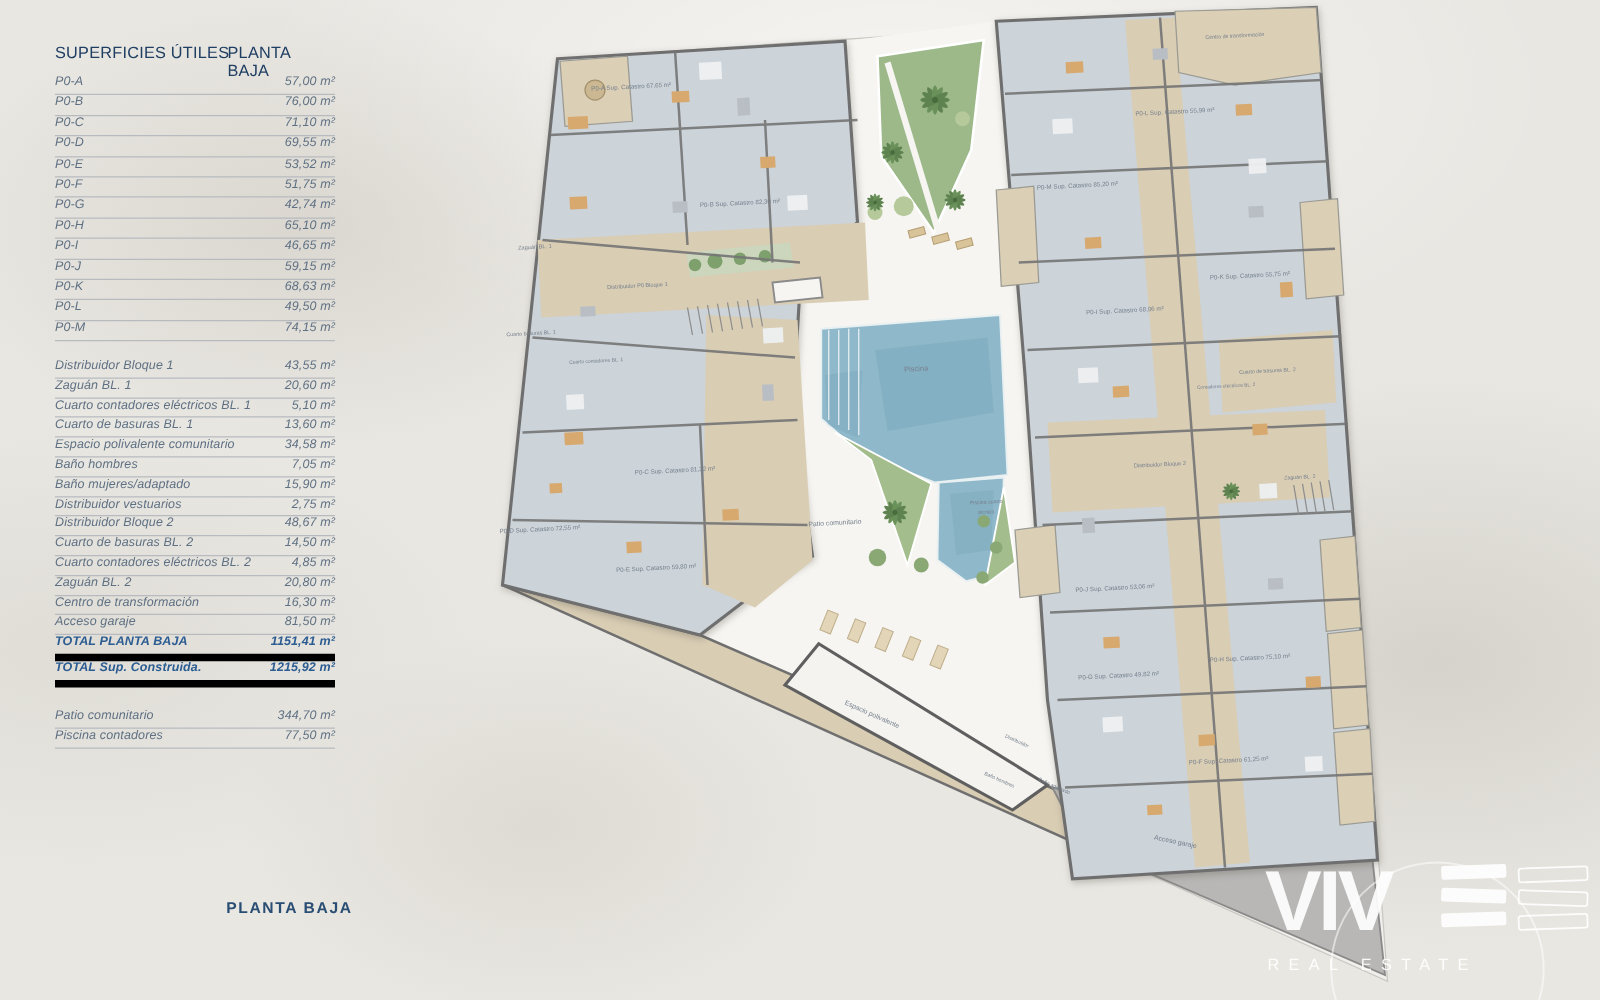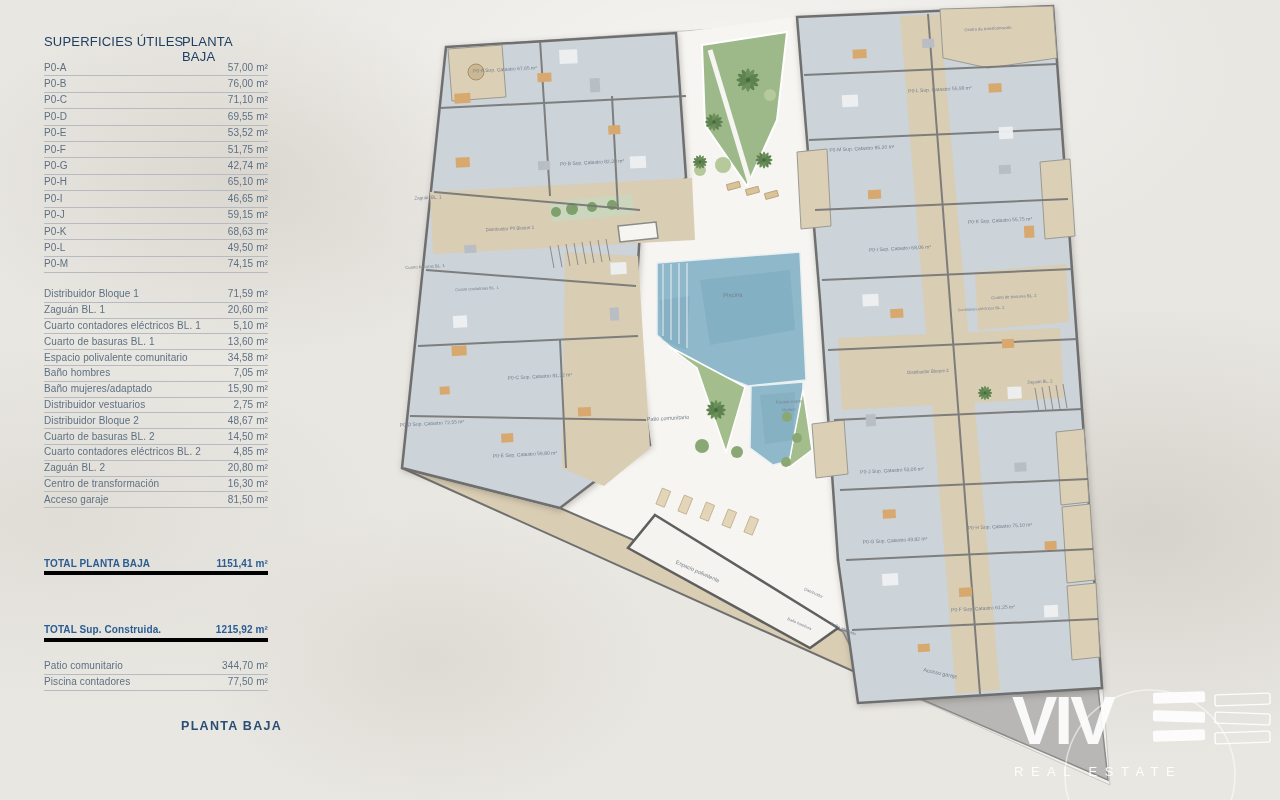--- a/index.html
+++ b/index.html
@@ -11,26 +11,26 @@
       radial-gradient(520px 330px at 1150px 530px, rgba(198,194,186,.55), transparent 70%),
       radial-gradient(340px 220px at 430px 660px, rgba(208,203,194,.45), transparent 70%),
       radial-gradient(480px 260px at 60px 520px, rgba(210,206,198,.40), transparent 70%),
       radial-gradient(700px 320px at 720px 70px, rgba(255,255,255,.55), transparent 75%),
       #e9e7e2;
   }
   .panel{position:absolute;left:44px;top:34px;width:224px;}
   .thead{position:relative;height:26px;color:#1e3e62;font-weight:normal;font-size:13px;letter-spacing:.2px;}
   .thead .c2{position:absolute;left:138px;top:0;}
   .tbl{width:100%;}
-  .trow{display:flex;justify-content:space-between;align-items:center;
+  .trow{display:flex;justify-content:space-between;align-items:flex-start;
         height:14.4px;font-size:10px;color:#5e7083;border-bottom:1px solid #b7bbc0;
-        padding-bottom:1px;letter-spacing:.1px;}
+        padding-bottom:1px;letter-spacing:.1px;font-style:italic;}
   .tbl-2 .trow{height:13.8px;}
   .tbl-3 .trow{height:14.0px;}
-  .trow-total{color:#2b5c92;font-weight:bold;border-bottom:4px solid #000000;margin-top:48px;}
+  .trow-total{color:#2b5c92;font-weight:bold;border-bottom:6px solid #000000;}
   .tgap{height:14px;}
   .tgap-big{height:17px;}
   .floor-label{position:absolute;left:181px;top:719px;font-size:12.5px;font-weight:bold;
                letter-spacing:1.3px;color:#2a4d74;}
   #plan-svg{position:absolute;left:380px;top:0;}
   .blk{filter:drop-shadow(1px 2px 3px rgba(95,90,80,.35));}
   #plan-labels text{fill:#76808d;font-family:"Liberation Sans",sans-serif;}
   .logo-text{font-weight:bold;}
 </style>
 </head>
@@ -92,21 +92,21 @@
       </div>
       <div class="trow">
         <span class="tlabel">P0-M</span>
         <span class="tvalue">74,15 m²</span>
       </div>
     </div>
   <div class="tgap"></div>
   <div class="tbl tbl-2">
       <div class="trow">
         <span class="tlabel">Distribuidor Bloque 1</span>
-        <span class="tvalue">71,59 m²</span>
+        <span class="tvalue">43,55 m²</span>
       </div>
       <div class="trow">
         <span class="tlabel">Zaguán BL. 1</span>
         <span class="tvalue">20,60 m²</span>
       </div>
       <div class="trow">
         <span class="tlabel">Cuarto contadores eléctricos BL. 1</span>
         <span class="tvalue">5,10 m²</span>
       </div>
       <div class="trow">

